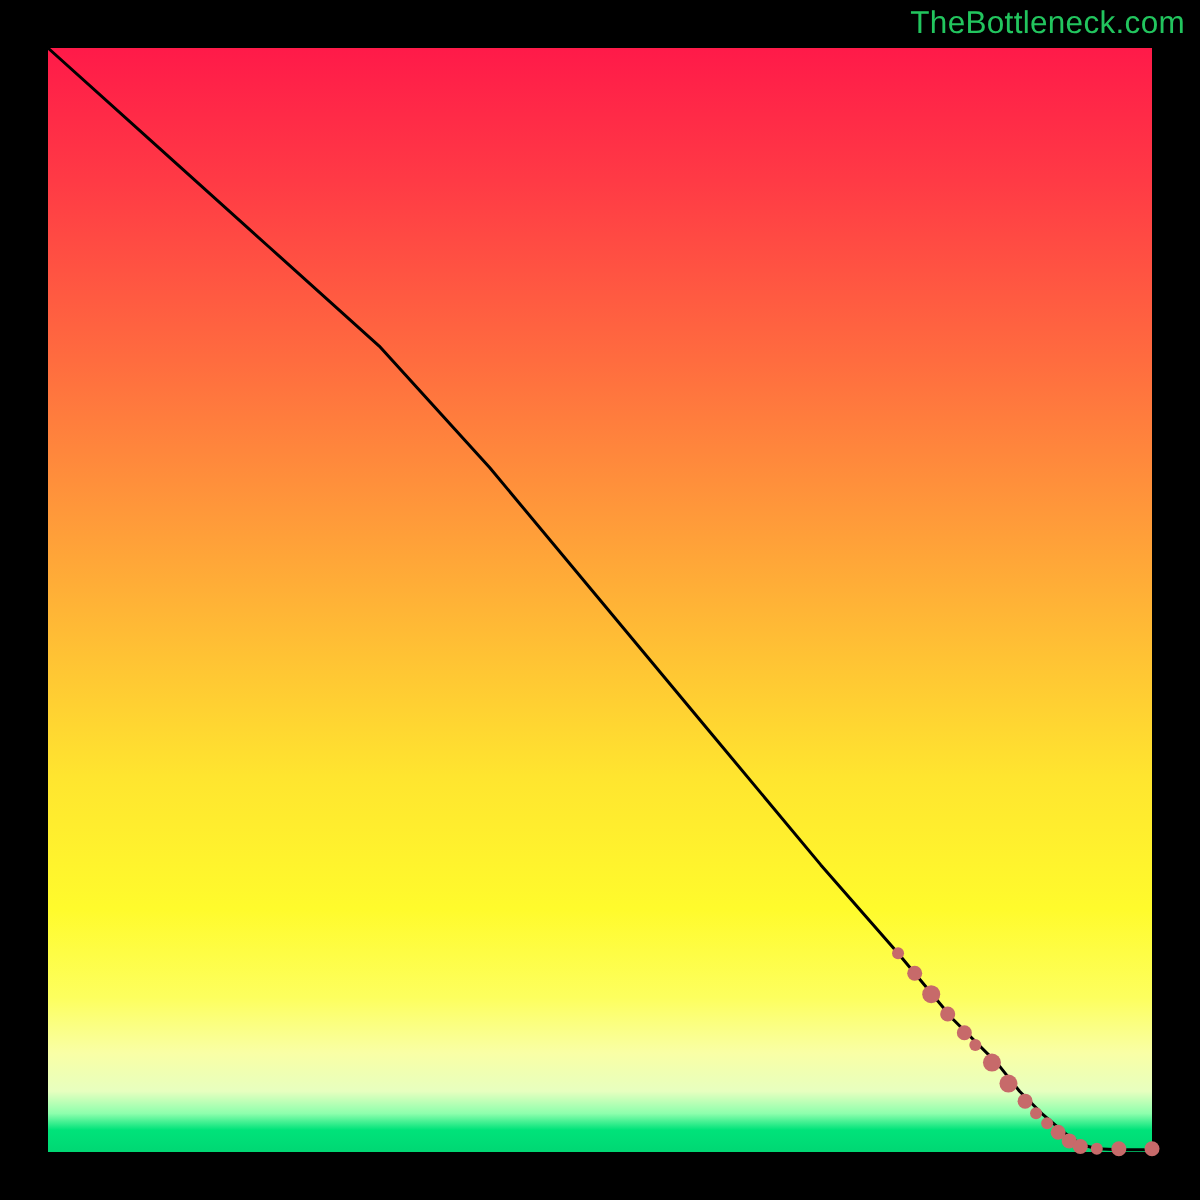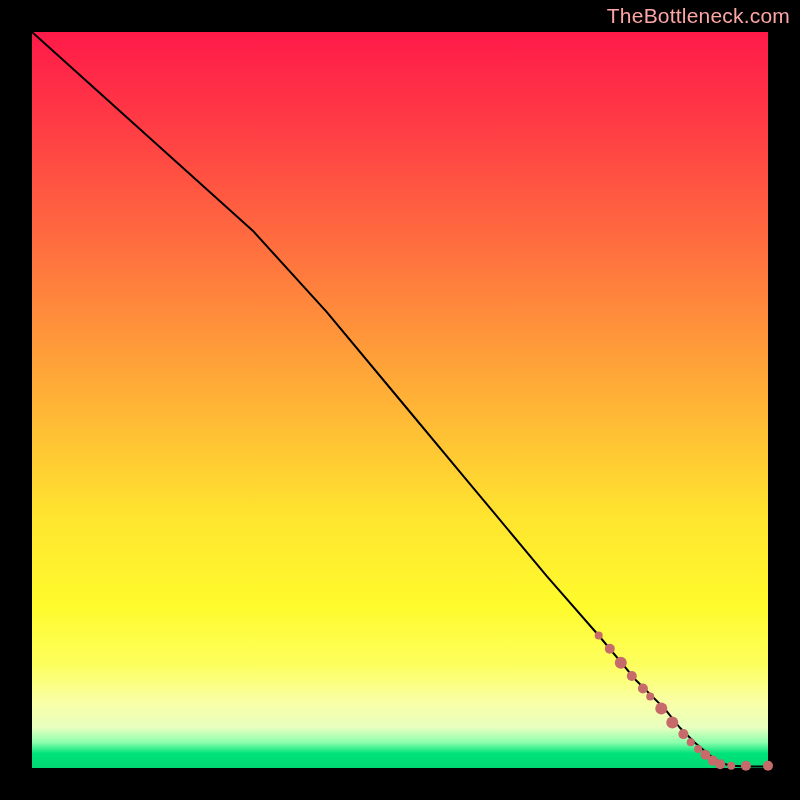--- a/index.html
+++ b/index.html
@@ -45,21 +45,21 @@
     position: absolute;
     left: 0; top: 0;
     width: 736px;
     height: 736px;
     overflow: visible;
   }
   .watermark {
     position: absolute;
     top: 4px;
     right: 10px;
-    color: #fca5a5;
+    color: #22c55e;
     font-size: 21px;
     letter-spacing: 0.2px;
     user-select: none;
   }
   .line-path {
     fill: none;
     stroke: #000;
     stroke-width: 2;
     stroke-linecap: round;
     stroke-linejoin: round;

